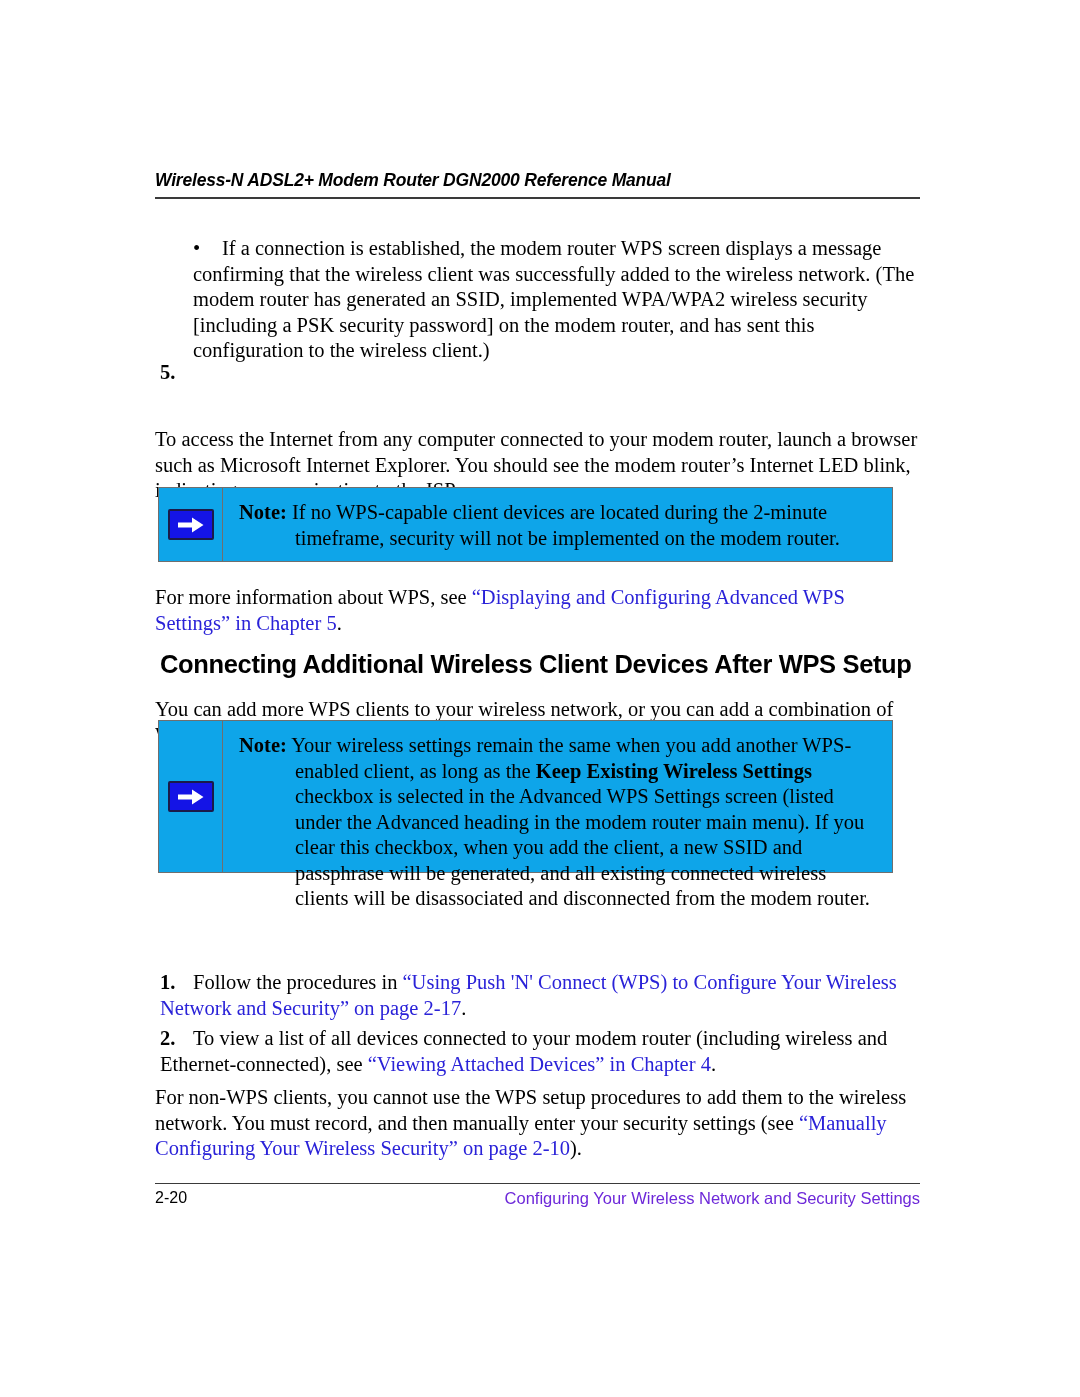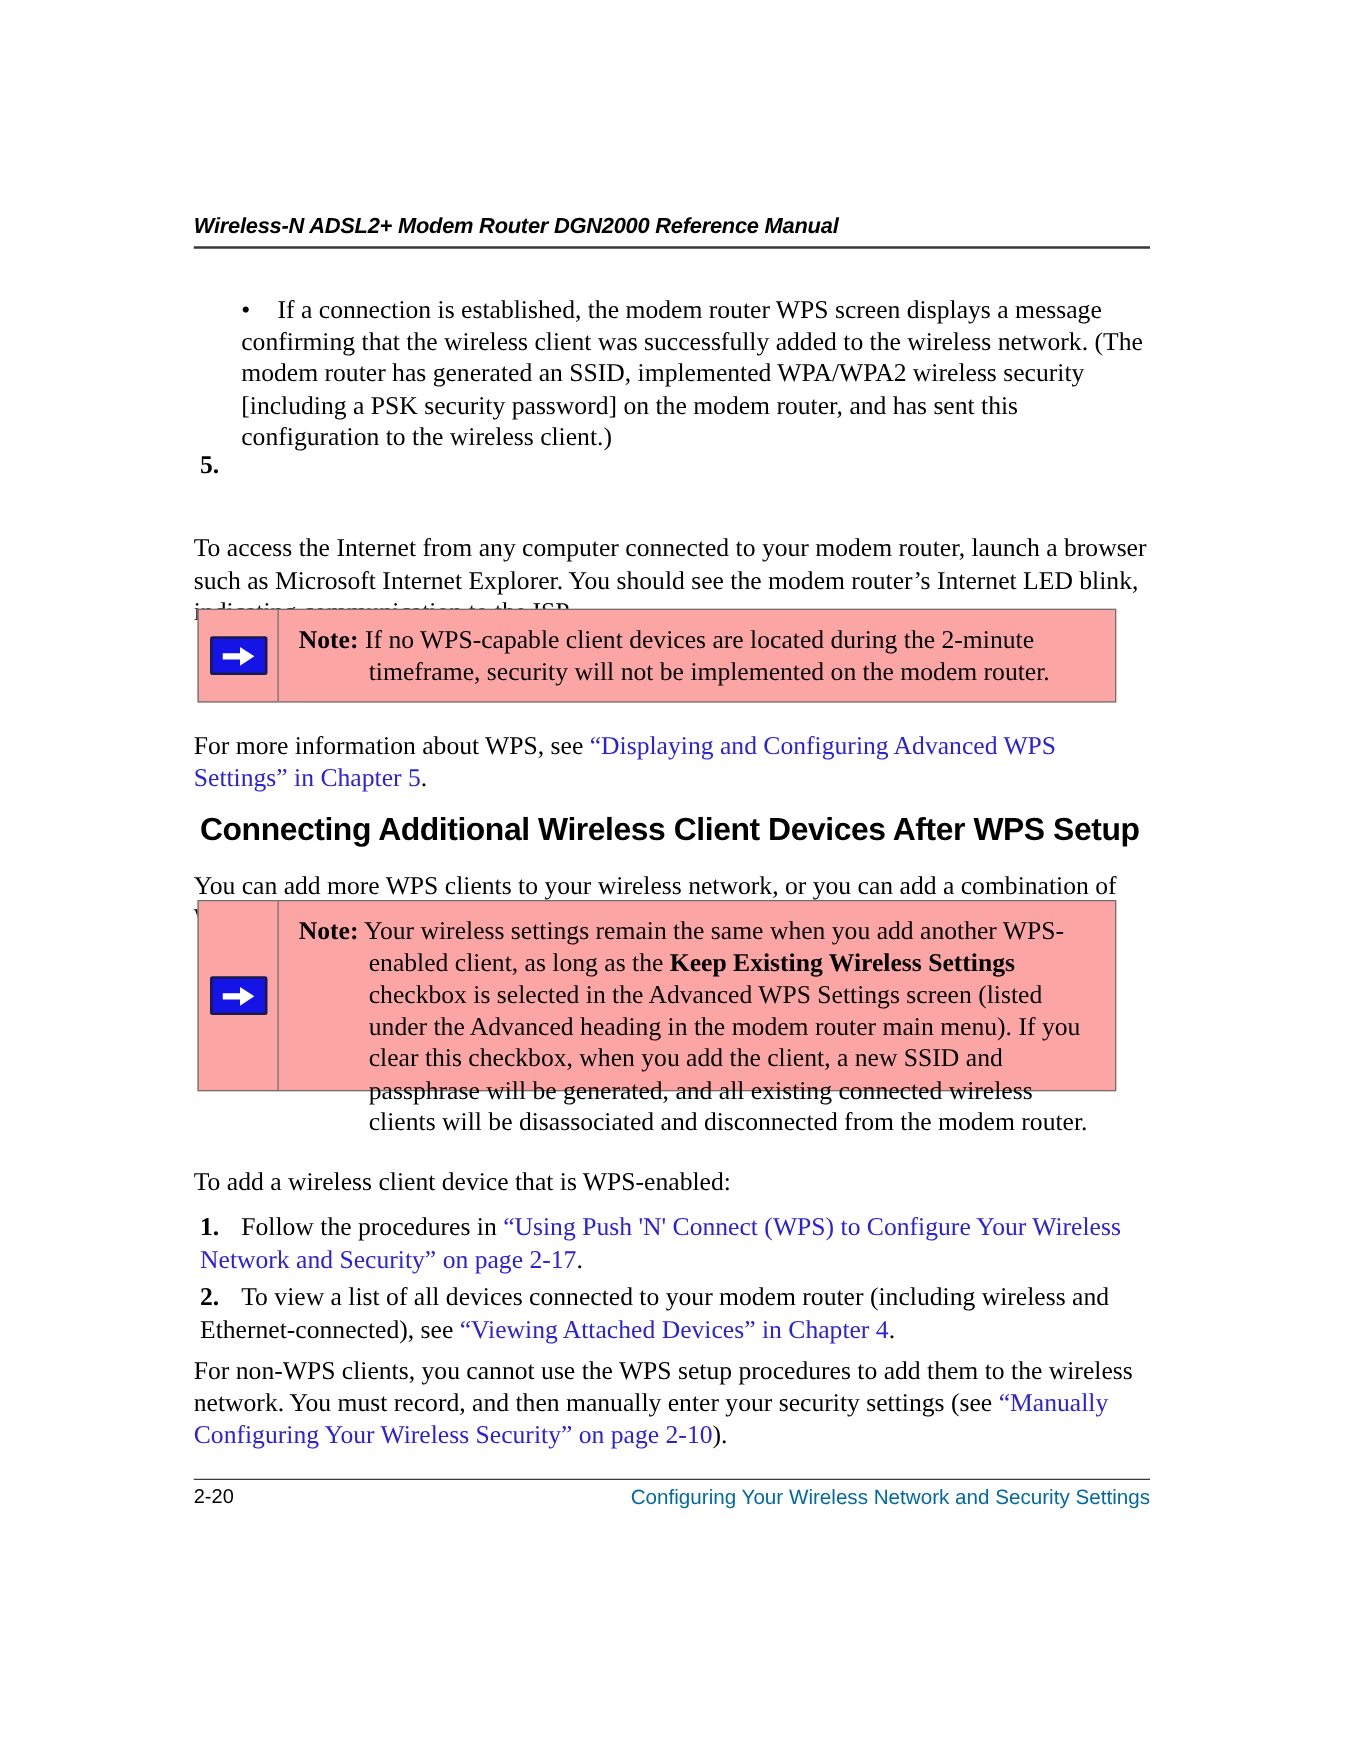--- a/index.html
+++ b/index.html
@@ -93,21 +93,21 @@
     font-size: 25.5px;
     letter-spacing: -0.35px;
     color: #000;
     white-space: nowrap;
   }
 
   
   .note {
     position: absolute;
     border: 1.5px solid #6f6f6f;
-    background: #fca5a5;
+    background: #0ea5e9;
     box-sizing: border-box;
     display: flex;
     align-items: stretch;
   }
   .note-iconcell {
     width: 63px;
     border-right: 1.5px solid #6f6f6f;
     display: flex;
     align-items: center;
     justify-content: center;
@@ -156,21 +156,21 @@
     color: #000;
   }
   .ftr-right {
     position: absolute;
     left: 155px;
     top: 1189px;
     width: 765px;
     text-align: right;
     font-family: "Liberation Sans", "DejaVu Sans", sans-serif;
     font-size: 16.5px;
-    color: #0369a1;
+    color: #6d28d9;
   }
   .ftr-ver {
     position: absolute;
     left: 0;
     top: 1216px;
     width: 1080px;
     text-align: center;
     font-family: "Liberation Sans", "DejaVu Sans", sans-serif;
     font-style: italic;
     font-weight: bold;
@@ -230,21 +230,20 @@
         </svg>
       </span>
     </div>
     <div class="note-textcell">
       <span class="nbody">
         <span class="note-lead">Note:</span><span> Your wireless settings remain the same when you add another WPS-enabled client, as long as the </span><span class="bold">Keep Existing Wireless Settings</span><span> checkbox is selected in the Advanced WPS Settings screen (listed under the Advanced heading in the modem router main menu). If you clear this checkbox, when you add the client, a new SSID and passphrase will be generated, and all existing connected wireless clients will be disassociated and disconnected from the modem router.</span>
       </span>
     </div>
   </div>
 
-  <div class="para" style="left:155px; top:934px; width:768px;">To add a wireless client device that is WPS-enabled:</div>
 
   <div class="num-row" style="left:160px; top:970px; width:760px;">
     <span class="num-mark">1.</span>
     <span class="num-body"><span>Follow the procedures in </span><span class="lnk">“Using Push 'N' Connect (WPS) to Configure Your Wireless Network and Security” on page 2-17</span><span>.</span></span>
   </div>
 
   <div class="num-row" style="left:160px; top:1026px; width:760px;">
     <span class="num-mark">2.</span>
     <span class="num-body"><span>To view a list of all devices connected to your modem router (including wireless and Ethernet-connected), see </span><span class="lnk">“Viewing Attached Devices” in Chapter 4</span><span>.</span></span>
   </div>

